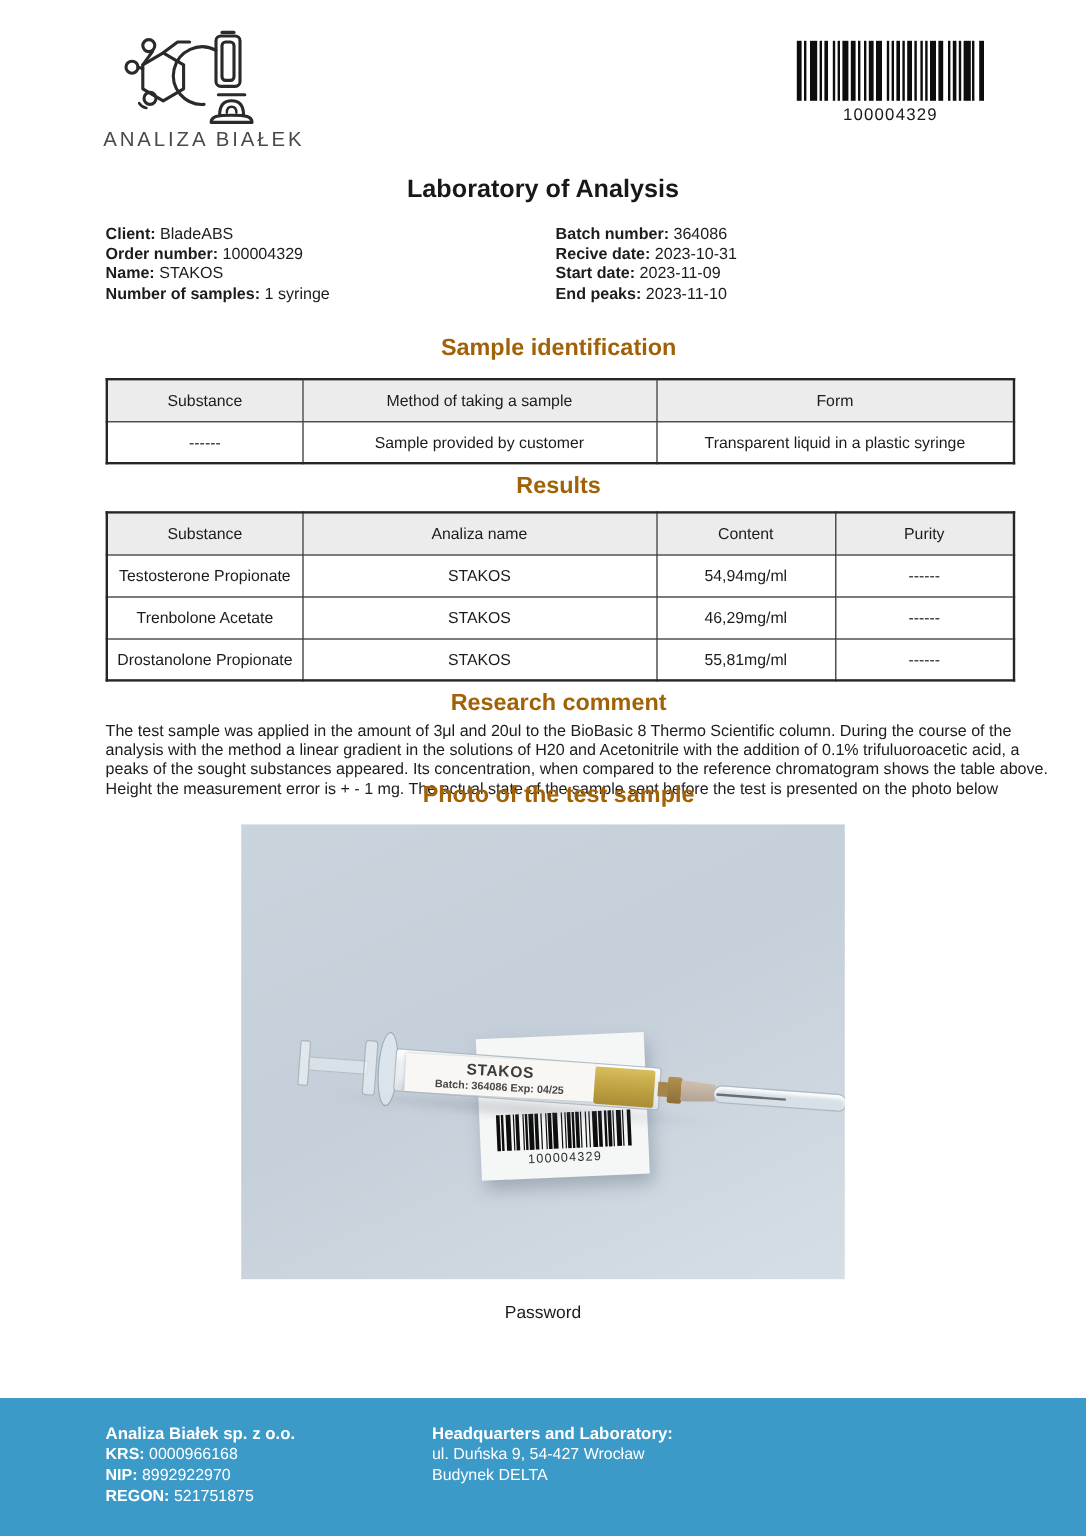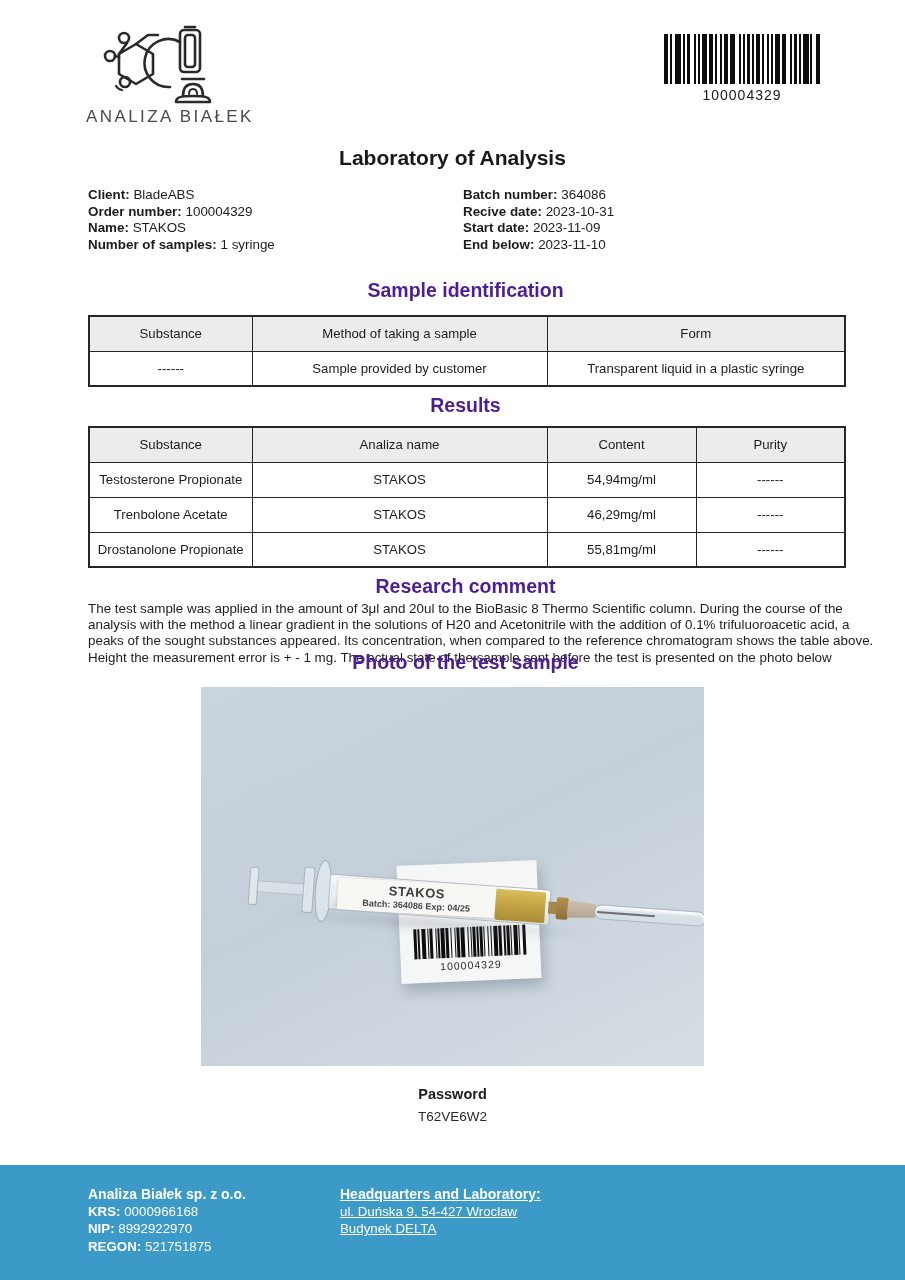--- a/index.html
+++ b/index.html
@@ -12,21 +12,21 @@
   .logo { position:absolute; left:86px; top:24px; width:152px; text-align:center; }
   .logo svg { display:block; margin:0 auto; }
   .brand-text { margin-top:3px; font-size:17px; letter-spacing:2.4px; color:#4a4a4a; white-space:nowrap; }
   .barcode-top { position:absolute; right:85px; top:34px; width:156px; text-align:center; }
   .bars { display:flex; align-items:stretch; justify-content:center; }
   .bars span { display:block; }
   .bars .b { background:#0d0d0d; }
   .barcode-num { margin-top:3px; font-size:14px; letter-spacing:1px; color:#191919; }
   
   .doc-title { padding-top:146px; text-align:center; font-size:21px; font-weight:bold; color:#181818; }
-  .section-h { text-align:center; font-size:19.5px; font-weight:bold; color:#4c1d95;padding-left:26px; }
+  .section-h { text-align:center; font-size:19.5px; font-weight:bold; color:#a16207;padding-left:26px; }
   
   .info { position:relative; margin:17px 0 0 88px; height:70px; }
   .info-col { position:absolute; top:0; }
   .info-col.right { left:375px; }
   .info-row { font-size:13.4px; line-height:16.6px; }
   .info-row b { font-weight:bold; }
   
   .tbl { border-collapse:collapse; margin:13px 0 0 88px; width:756px; table-layout:fixed;
          border:2px solid #262626; }
   .tbl th, .tbl td { border:1.5px solid #262626; text-align:center; font-weight:normal;
@@ -75,26 +75,26 @@
   .tip-collar { left:308px; top:21px; width:12px; height:22px; border-radius:2px;
                 background:linear-gradient(180deg,#b2914e,#8d6f38); }
   .hub { left:319px; top:23px; width:29px; height:18px; border-radius:2px;
          background:linear-gradient(180deg,#cfc0b0,#b3a291);
          clip-path:polygon(0 0,100% 12%,100% 88%,0 100%); }
   .needle-cap { left:346px; top:25px; width:112px; height:15px; border-radius:8px;
                 background:rgba(224,231,237,.55); border:1px solid rgba(160,172,182,.78);
                 box-shadow:inset 0 3px 3px rgba(255,255,255,.9); }
   .needle { position:absolute; left:2px; top:6px; width:58px; height:2px; background:#6b6f74; }
   
-  .pw-label { margin-top:20px; text-align:center; font-size:14.5px; font-weight:bold; color:#1b1b1b; }
+  .pw-label { margin-top:20px; text-align:center; font-size:14.5px; font-weight:normal; color:#1b1b1b; }
   .pw-value { margin-top:7px; text-align:center; font-size:13.5px; color:#2a2a2a; }
   
   .footer { position:absolute; left:0; right:0; bottom:0; height:115px; background:#3b9ac8; color:#ffffff; }
   .f-col { position:absolute; top:21px; font-size:13.3px; line-height:17.2px; }
-  .f-col1 { left:88px; } .f-col2 { left:340px;text-decoration:underline; } .f-col3 { left:658px; }
+  .f-col1 { left:88px; } .f-col2 { left:360px; } .f-col3 { left:658px; }
   .f-title { font-weight:bold; font-size:14px; }
   .f-col b { font-weight:bold; }
 </style>
 </head>
 <body>
 
 <div class="page">
 
   <div class="logo">
     <svg width="128" height="80" viewBox="0 0 128 80" fill="none" stroke="#2a2a2a" stroke-width="2.6" stroke-linecap="round" stroke-linejoin="round">
@@ -192,21 +192,21 @@
     <div class="info-col left">
       <div class="info-row"><b>Client:</b> <span>BladeABS</span></div>
       <div class="info-row"><b>Order number:</b> <span>100004329</span></div>
       <div class="info-row"><b>Name:</b> <span>STAKOS</span></div>
       <div class="info-row"><b>Number of samples:</b> <span>1 syringe</span></div>
     </div>
     <div class="info-col right">
       <div class="info-row"><b>Batch number:</b> <span>364086</span></div>
       <div class="info-row"><b>Recive date:</b> <span>2023-10-31</span></div>
       <div class="info-row"><b>Start date:</b> <span>2023-11-09</span></div>
-      <div class="info-row"><b>End below:</b> <span>2023-11-10</span></div>
+      <div class="info-row"><b>End peaks:</b> <span>2023-11-10</span></div>
     </div>
   </div>
 
   <div class="section-h mt-si">Sample identification</div>
   <table class="tbl">
     <colgroup>
         <col style="width:163px">
         <col style="width:295px">
         <col style="width:298px">
       </colgroup>
@@ -343,21 +343,20 @@
       <div class="tip-neck"></div>
       <div class="tip-collar"></div>
       <div class="hub"></div>
       <div class="needle-cap">
         <div class="needle"></div>
       </div>
     </div>
   </div>
 
   <div class="pw-label">Password</div>
-  <div class="pw-value">T62VE6W2</div>
 
   <div class="footer">
     <div class="f-col f-col1">
       <div class="f-title">Analiza Białek sp. z o.o.</div>
       <div><b>KRS:</b> <span>0000966168</span></div>
       <div><b>NIP:</b> <span>8992922970</span></div>
       <div><b>REGON:</b> <span>521751875</span></div>
     </div>
     <div class="f-col f-col2">
       <div class="f-title">Headquarters and Laboratory:</div>

